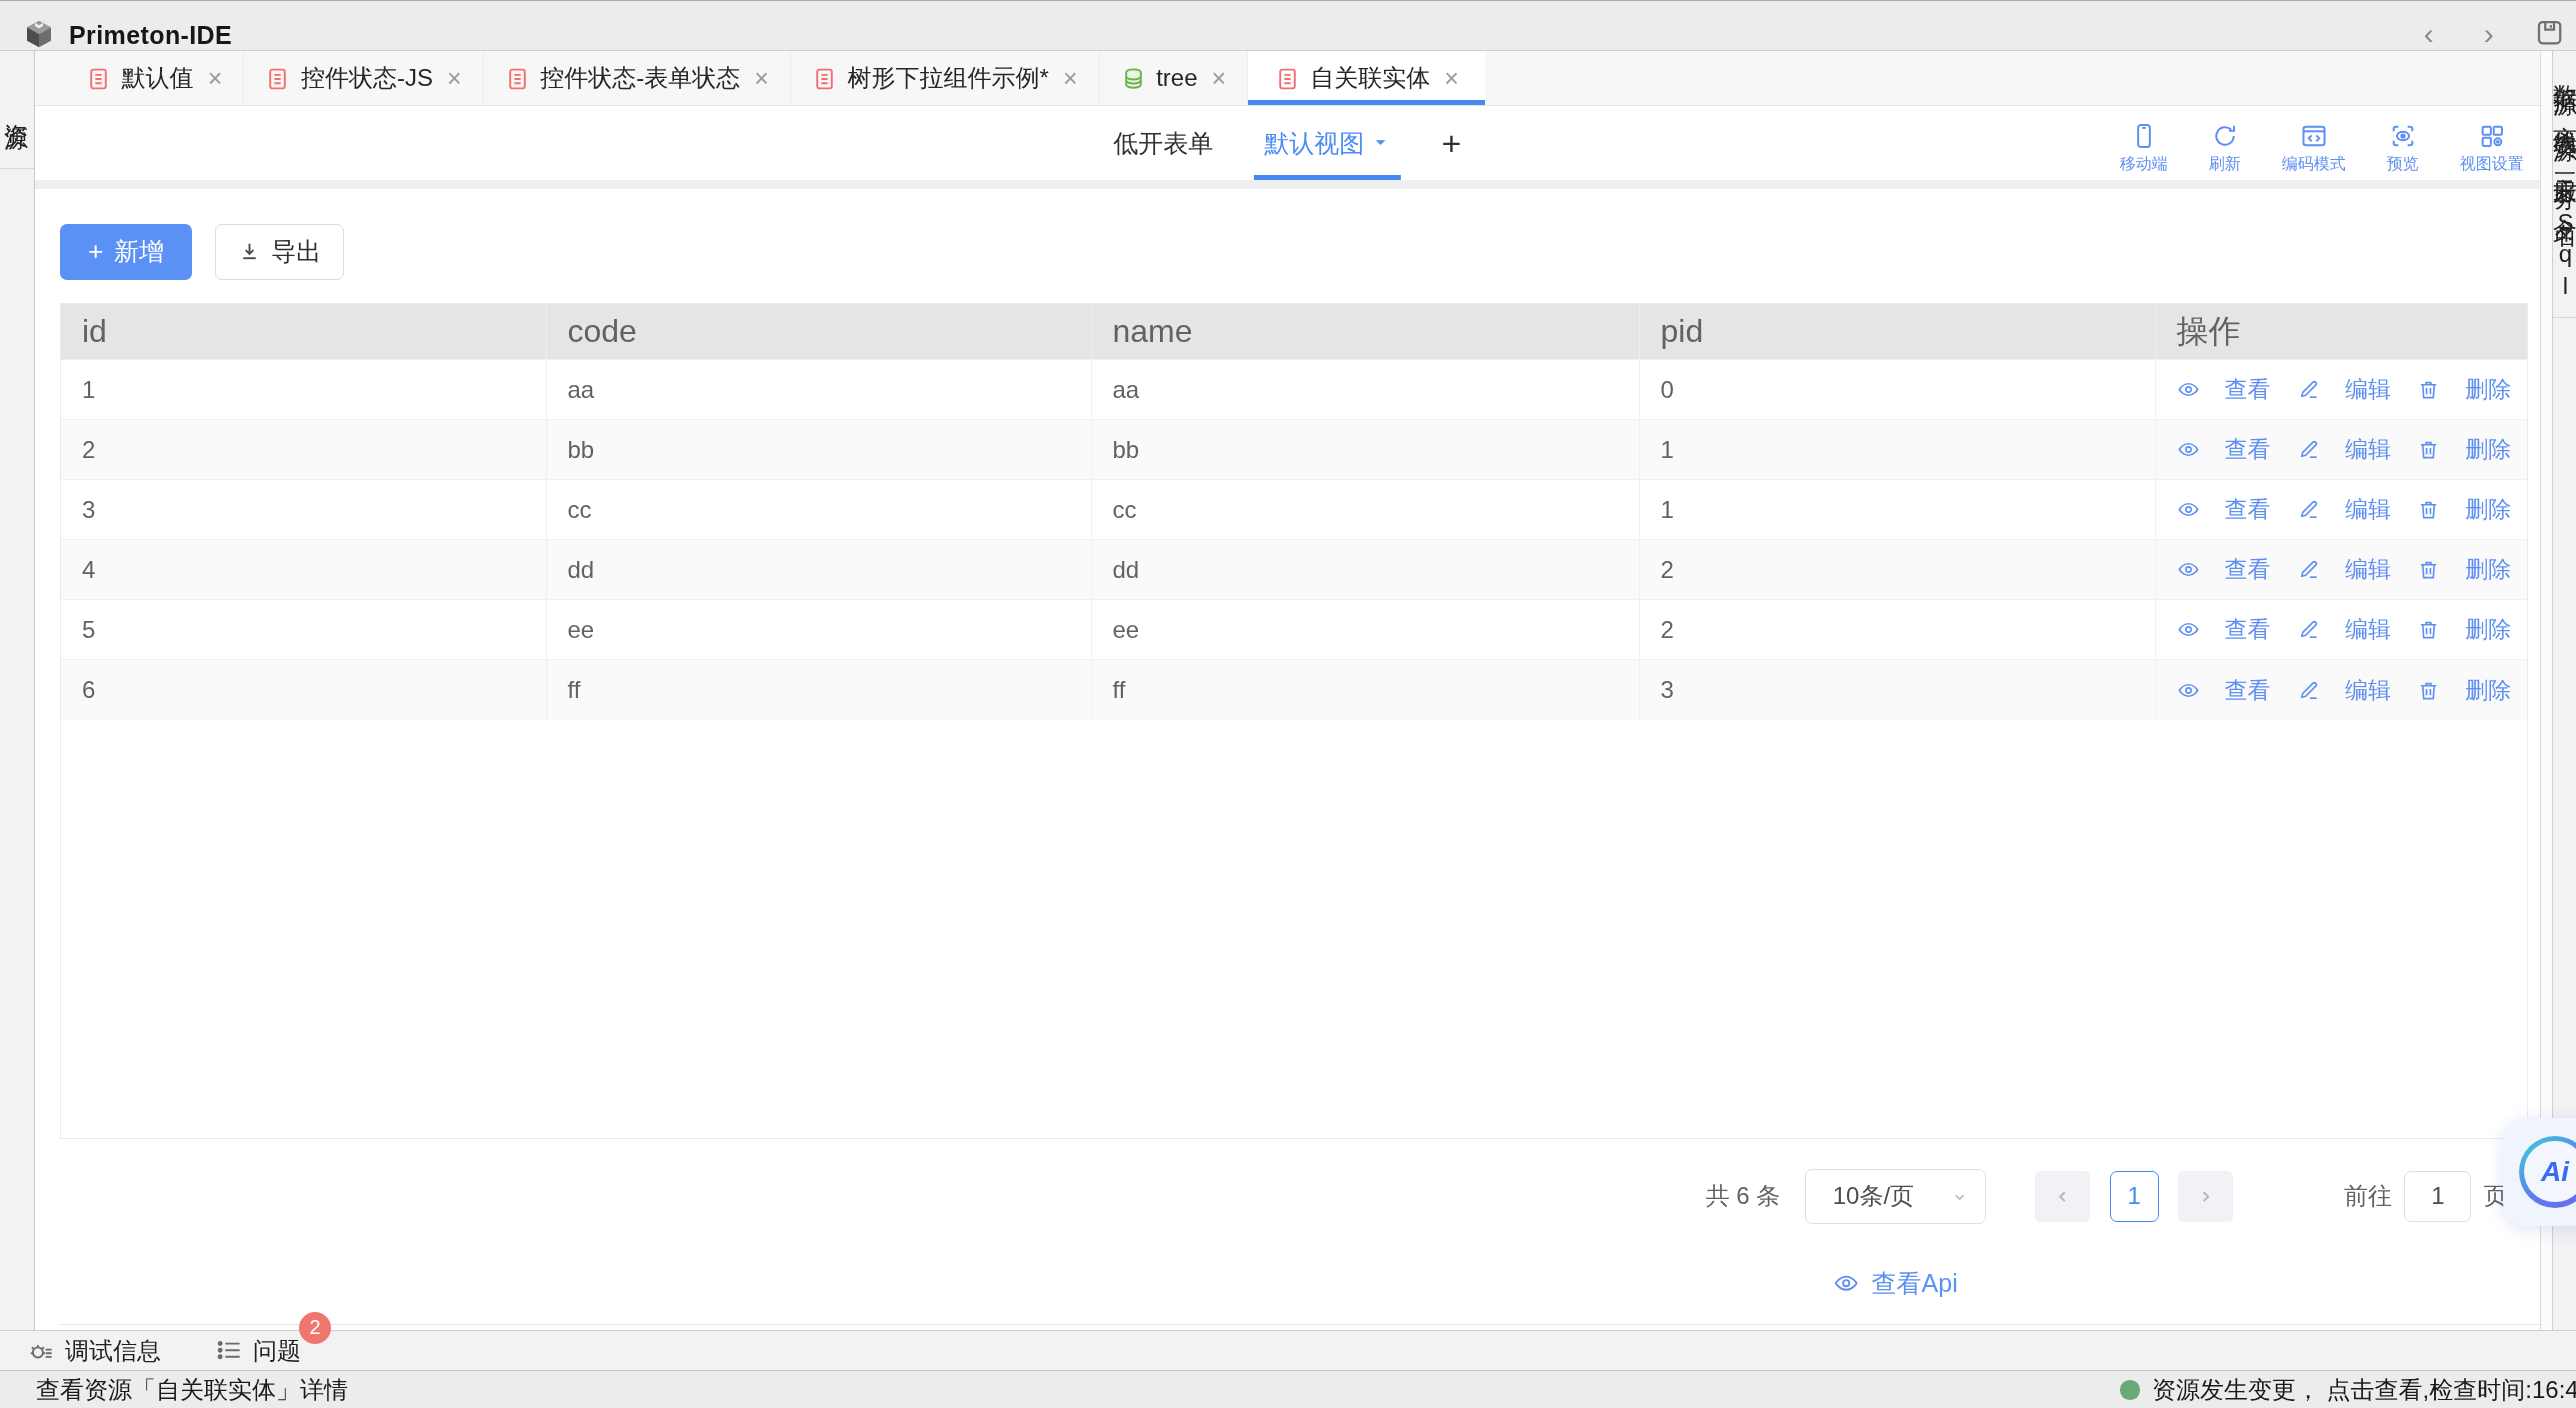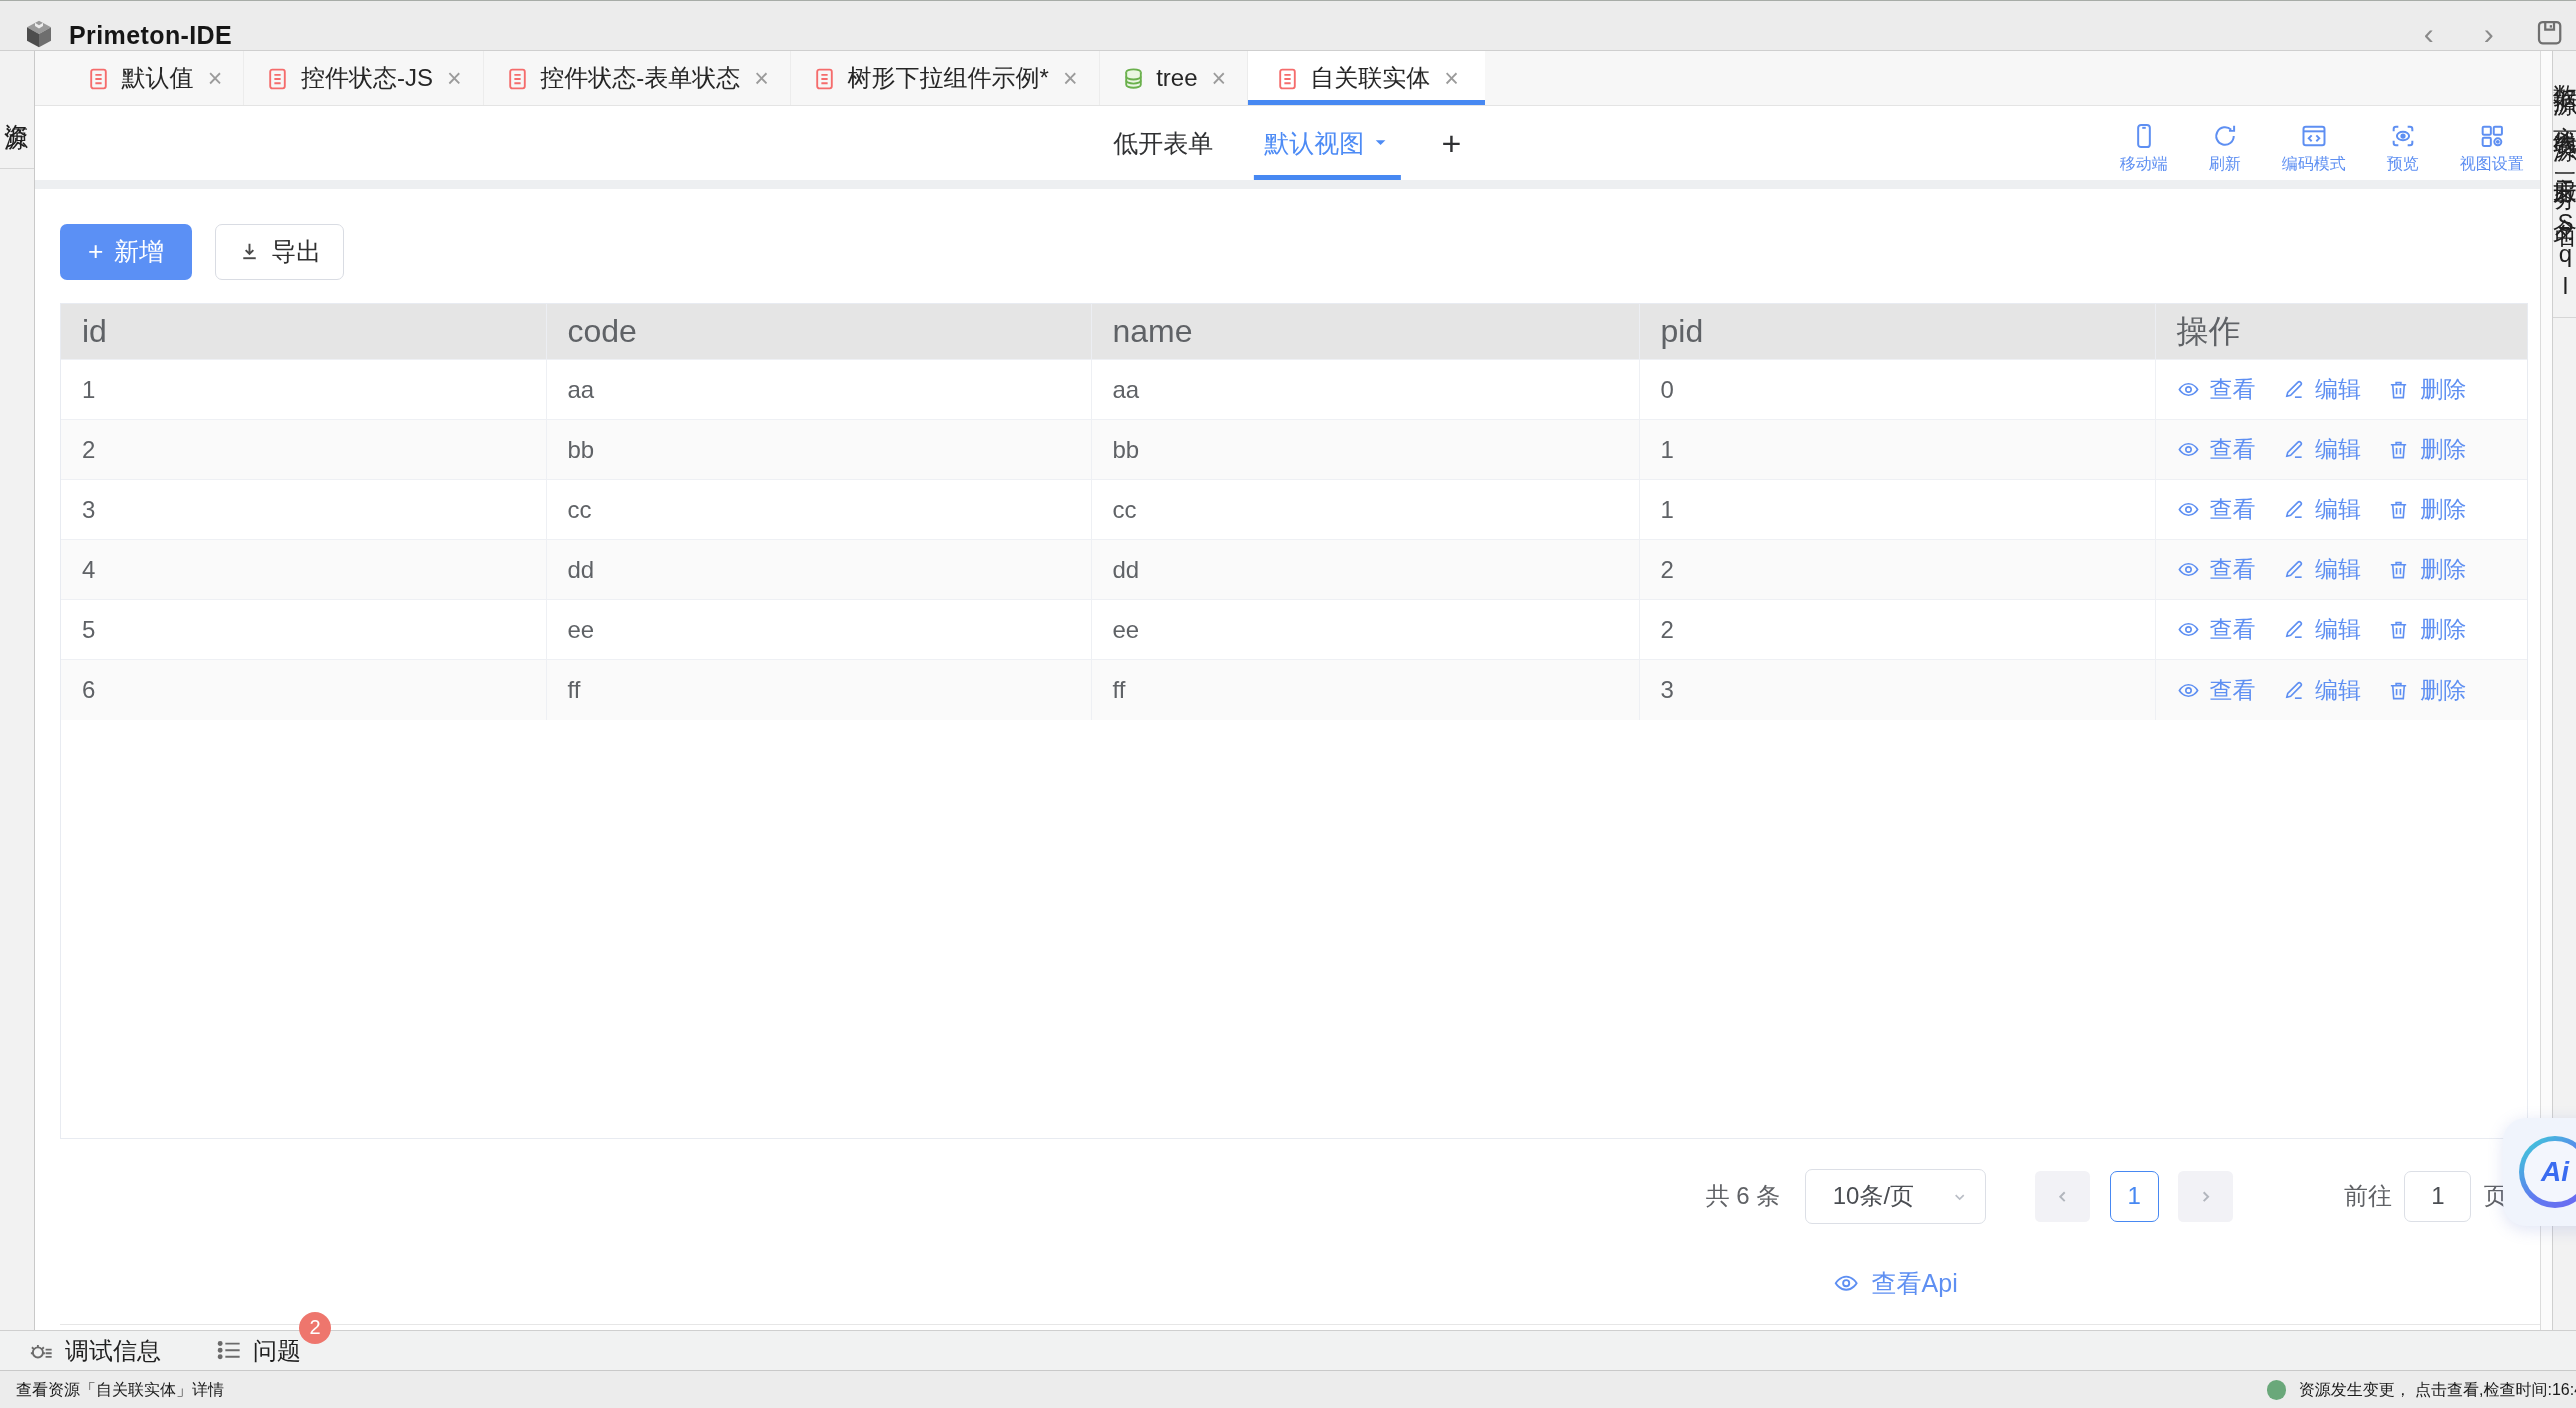--- a/index.html
+++ b/index.html
@@ -67,21 +67,21 @@
   .tablebox { margin-top:23px; width:2468px; height:836px; border:0.9px solid #e8ebf1; display:flex; flex-direction:column; }
   table.grid { width:100%; border-collapse:collapse; table-layout:fixed; }
   .grid th { height:56px; background:#e5e5e5; font-size:32px; font-weight:400; color:#5f6266; text-align:left;
     padding-left:21px; border-right:0.9px solid #eceef3; }
   .grid th:last-child { border-right:none; }
   .grid td { height:60px; font-size:24px; color:#5f6266; padding-left:21px; border-top:0.9px solid #eef0f4;
     border-right:0.9px solid #eef0f4; background:#fff; }
   .grid td:last-child { border-right:none; }
   .grid tr.striped td { background:#fafafa; }
   .row-actions { display:flex; gap:26.4px; }
-  .action-link { display:inline-flex; align-items:center; gap:10px; color:#5e8ff2; font-size:23px; cursor:default; white-space:nowrap; }
+  .action-link { display:inline-flex; align-items:center; gap:25px; color:#5e8ff2; font-size:23px; cursor:default; white-space:nowrap; }
   .action-link svg { width:23px; height:23px; stroke:#5e8ff2; fill:none; stroke-width:1.7; }
   .table-spacer { flex:1 1 auto; background:#fff; }
 
   .pagination { margin-top:30px; display:flex; align-items:center; justify-content:flex-end; padding-right:32px;
     font-size:24px; color:#606266; }
   .pg-total { margin-right:25px; }
   .pg-select { width:181px; height:55px; border:0.9px solid #dcdfe6; border-radius:7px; background:#fff;
     display:flex; align-items:center; padding:0 16px 0 26.4px; gap:8.8px; }
   .pg-select .pg-select-value { flex:1; font-size:24px; color:#4a4d52; }
   .pg-select svg { width:19.4px; height:19.4px; stroke:#b9bdc5; fill:none; stroke-width:2; }
@@ -103,21 +103,21 @@
 
   
   .panelbar { height:40px; background:#f1f2f2; border-top:0.9px solid #cfcfcf; display:flex; align-items:center;
     gap:55px; padding-left:28px; flex:0 0 auto; position:relative; z-index:3; }
   .pb-item { display:flex; align-items:center; gap:10.6px; font-size:24px; color:#1f1f1f; position:relative; cursor:default; }
   .pb-item svg { width:26.4px; height:26.4px; stroke:#6b6b6b; fill:none; stroke-width:1.7; }
   .pb-badge { position:absolute; top:-23px; right:-30px; min-width:32px; height:32px; border-radius:16px;
     background:#ee766d; color:#fff; font-size:20px; display:flex; align-items:center; justify-content:center; }
 
   .statusbar { height:39px; background:#ececec; border-top:0.9px solid #c9c9c9; display:flex; align-items:center;
-    padding-left:16px; font-size:16px; color:#1a1a1a; flex:0 0 auto; position:relative; overflow:hidden; }
+    padding-left:36px; font-size:24px; color:#1a1a1a; flex:0 0 auto; position:relative; overflow:hidden; }
   .sb-right { position:absolute; right:-16px; top:0; height:100%; display:flex; align-items:center; gap:12.3px; white-space:nowrap; }
   .sb-dot { width:19.4px; height:19.4px; border-radius:50%; background:#6aa87a; flex:0 0 auto; }
 
   
   .ai-fab { position:absolute; left:2503px; top:1118px; width:115px; height:108px; z-index:5; }
   .ai-fab-bg { position:absolute; inset:0; background:#f0f4fc; border-radius:23px; box-shadow:0 3.5px 16px rgba(90,110,200,0.18); }
   .ai-ring { position:absolute; left:16px; top:17.6px; width:72px; height:72px; border-radius:50%;
     background:linear-gradient(140deg,#3fc7d9 8%,#5f7bf0 55%,#6d66f2 100%); padding:5.3px; }
   .ai-inner { width:100%; height:100%; border-radius:50%; background:#f3f6fd; display:flex; align-items:center;
     justify-content:center; font-weight:800; font-size:28px; font-style:italic; color:#3a6cf0; }

